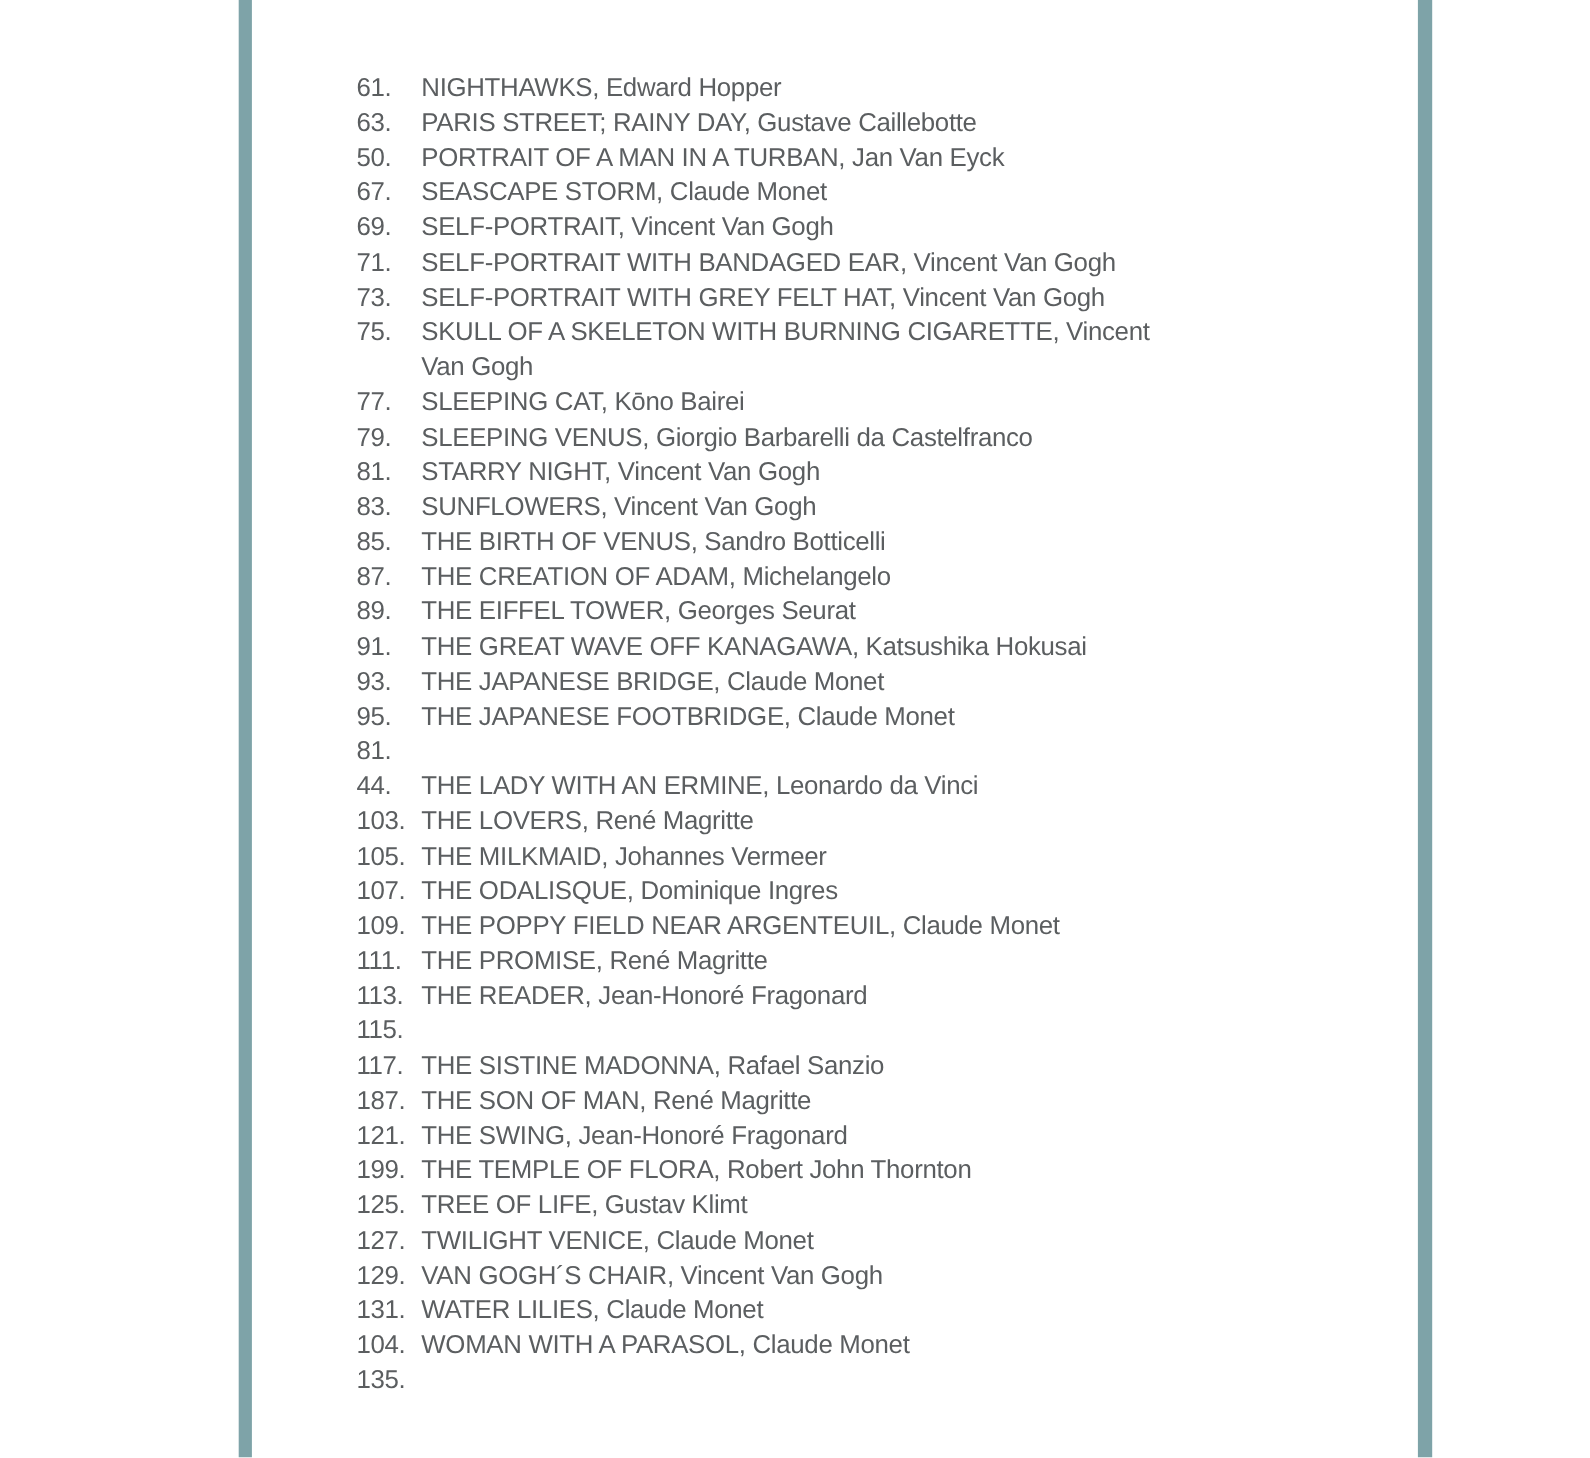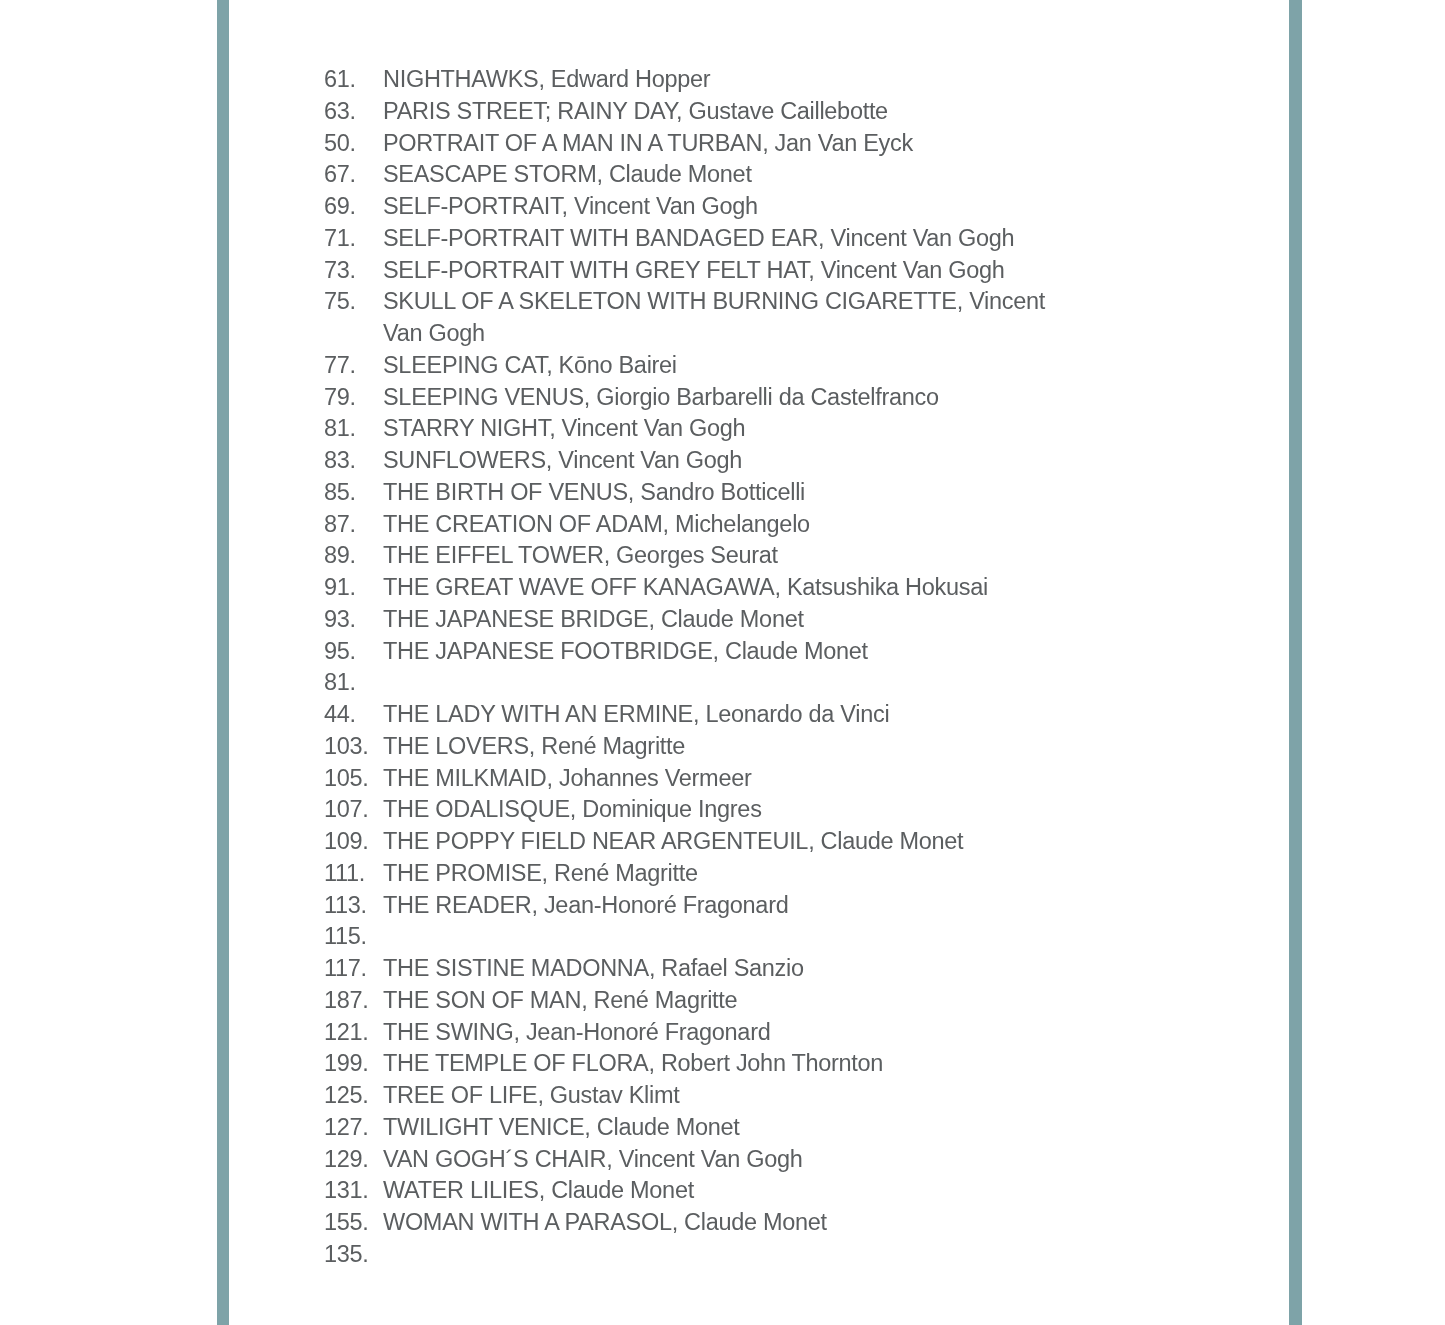--- a/index.html
+++ b/index.html
@@ -224,21 +224,21 @@
     <span class="num">129.</span>
     <span class="label">VAN GOGH´S CHAIR, Vincent Van Gogh</span>
   </div>
 
   <div class="row">
     <span class="num">131.</span>
     <span class="label">WATER LILIES, Claude Monet</span>
   </div>
 
   <div class="row">
-    <span class="num">155.</span>
+    <span class="num">104.</span>
     <span class="label">WOMAN WITH A PARASOL, Claude Monet</span>
   </div>
 
   <div class="row">
     <span class="num">135.</span>
   </div>
 </div>
   </div>
 </div>
 

